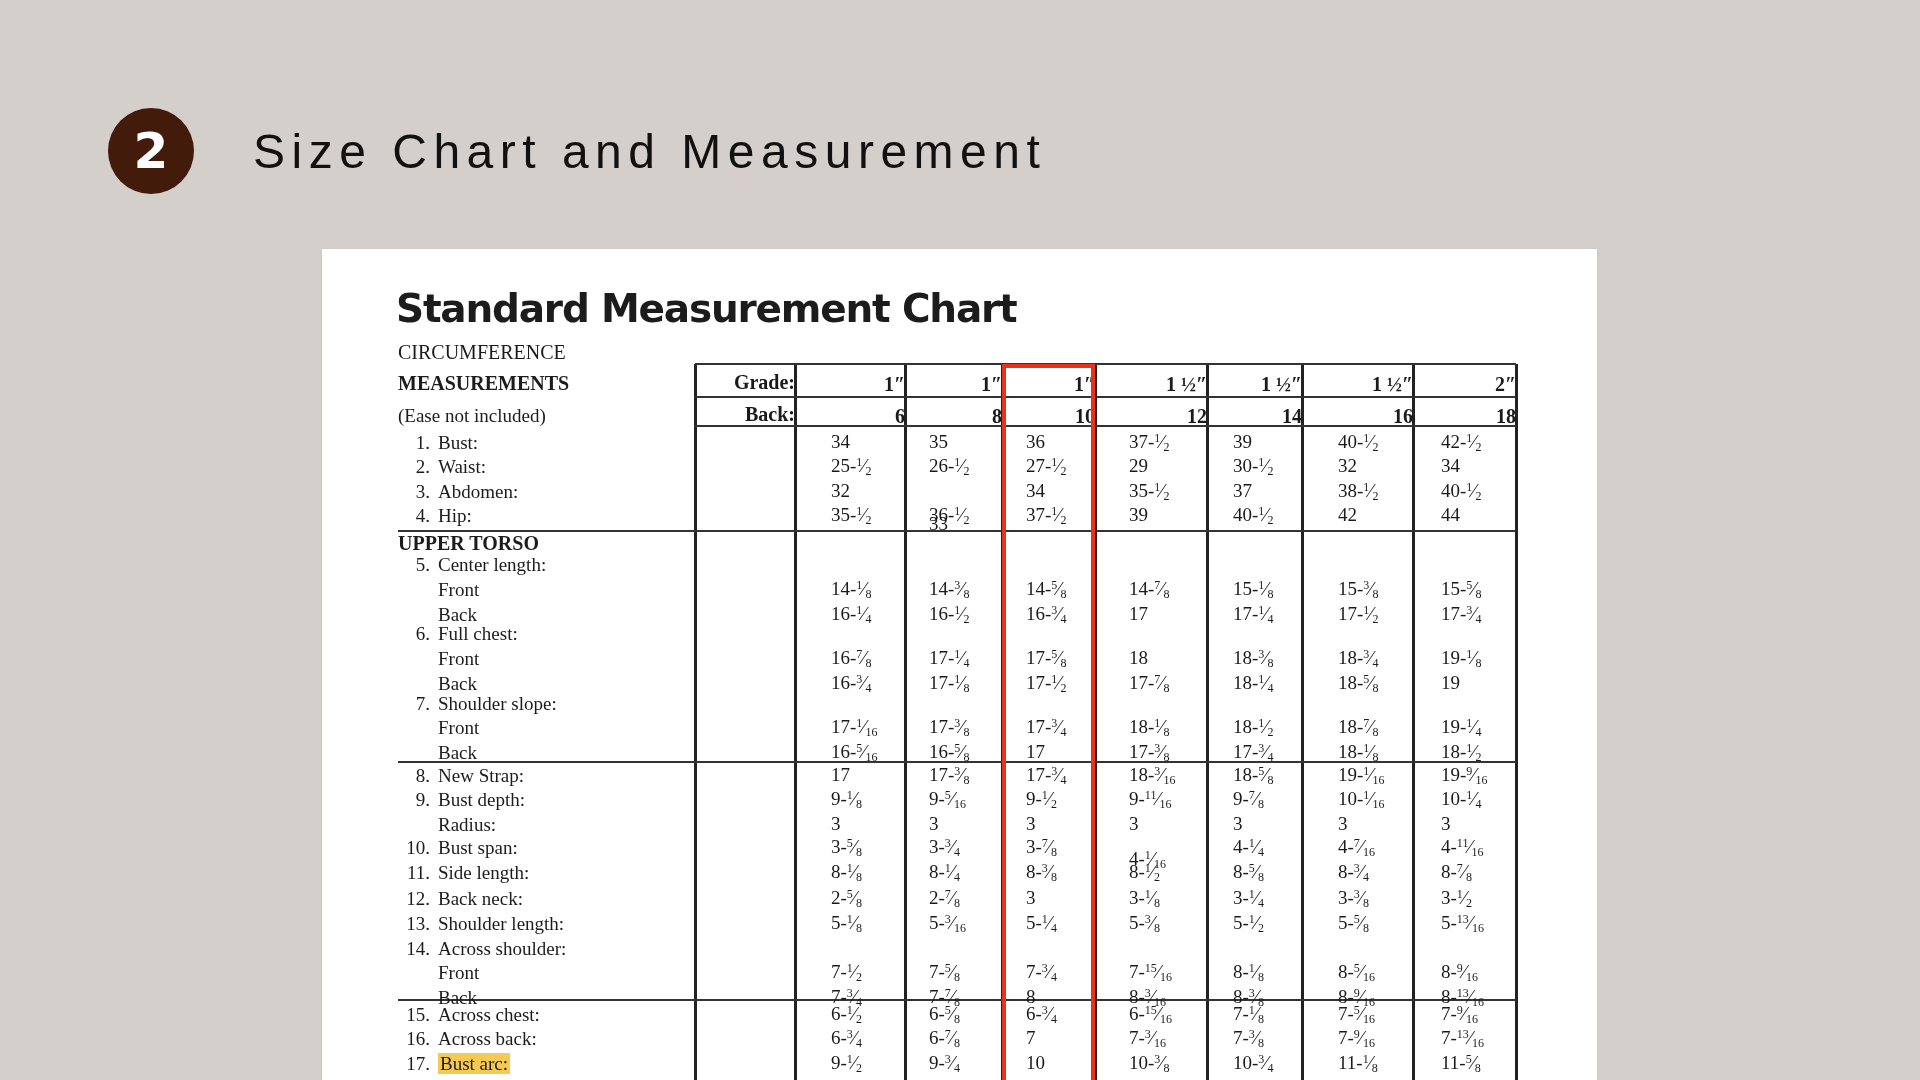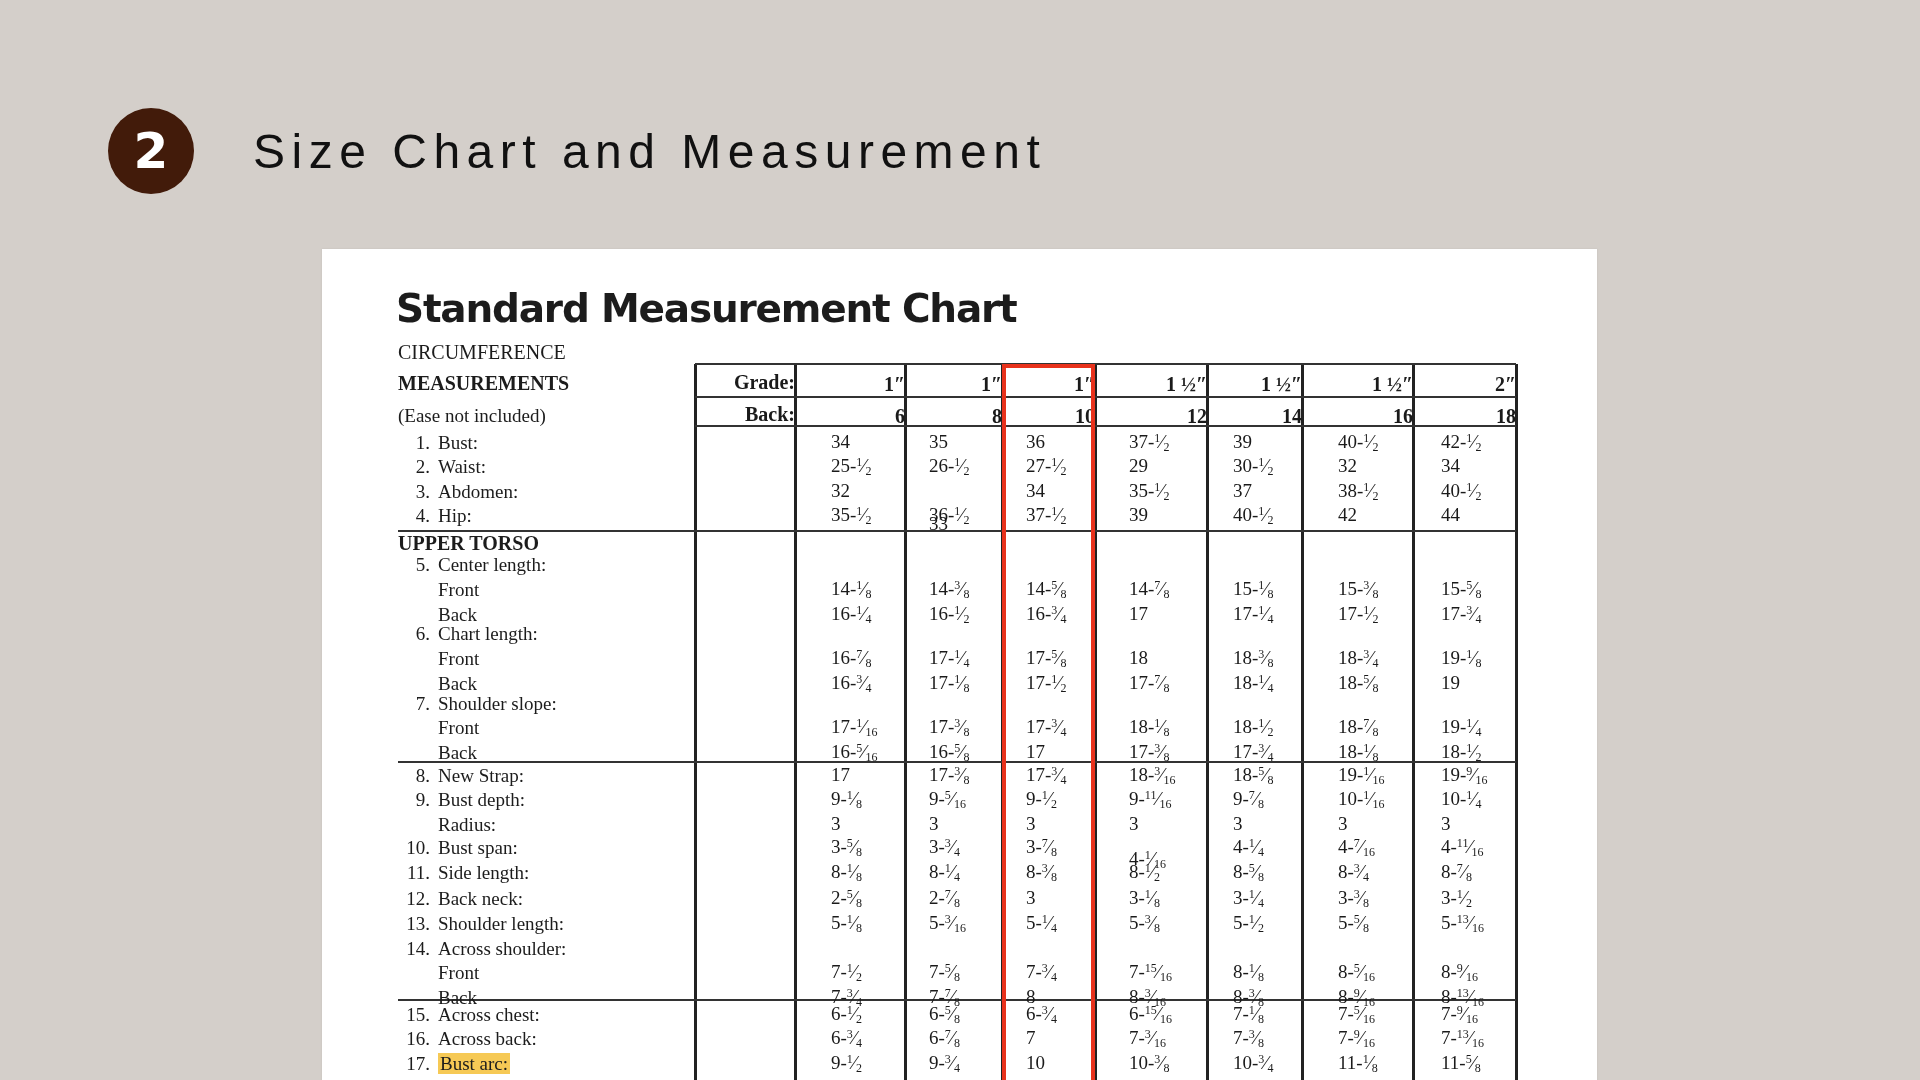--- a/index.html
+++ b/index.html
@@ -236,21 +236,21 @@
   </div>
 <div id="labels-layer">
     <div class="lbl" style="left: 398px; top: 431px;"><span class="num">1.</span><span>Bust:</span></div>
     <div class="lbl" style="left: 398px; top: 455px;"><span class="num">2.</span><span>Waist:</span></div>
     <div class="lbl" style="left: 398px; top: 480px;"><span class="num">3.</span><span>Abdomen:</span></div>
     <div class="lbl" style="left: 398px; top: 504px;"><span class="num">4.</span><span>Hip:</span></div>
     <div class="lbl caps bold" style="left: 398px; top: 531px;">UPPER TORSO</div>
     <div class="lbl" style="left: 398px; top: 553px;"><span class="num">5.</span><span>Center length:</span></div>
     <div class="lbl" style="left: 398px; top: 578px;"><span class="num"></span><span>Front</span></div>
     <div class="lbl" style="left: 398px; top: 603px;"><span class="num"></span><span>Back</span></div>
-    <div class="lbl" style="left: 398px; top: 622px;"><span class="num">6.</span><span>Chart length:</span></div>
+    <div class="lbl" style="left: 398px; top: 622px;"><span class="num">6.</span><span>Full chest:</span></div>
     <div class="lbl" style="left: 398px; top: 647px;"><span class="num"></span><span>Front</span></div>
     <div class="lbl" style="left: 398px; top: 672px;"><span class="num"></span><span>Back</span></div>
     <div class="lbl" style="left: 398px; top: 692px;"><span class="num">7.</span><span>Shoulder slope:</span></div>
     <div class="lbl" style="left: 398px; top: 716px;"><span class="num"></span><span>Front</span></div>
     <div class="lbl" style="left: 398px; top: 741px;"><span class="num"></span><span>Back</span></div>
     <div class="lbl" style="left: 398px; top: 764px;"><span class="num">8.</span><span>New Strap:</span></div>
     <div class="lbl" style="left: 398px; top: 788px;"><span class="num">9.</span><span>Bust depth:</span></div>
     <div class="lbl" style="left: 398px; top: 813px;"><span class="num"></span><span>Radius:</span></div>
     <div class="lbl" style="left: 398px; top: 836px;"><span class="num">10.</span><span>Bust span:</span></div>
     <div class="lbl" style="left: 398px; top: 861px;"><span class="num">11.</span><span>Side length:</span></div>

